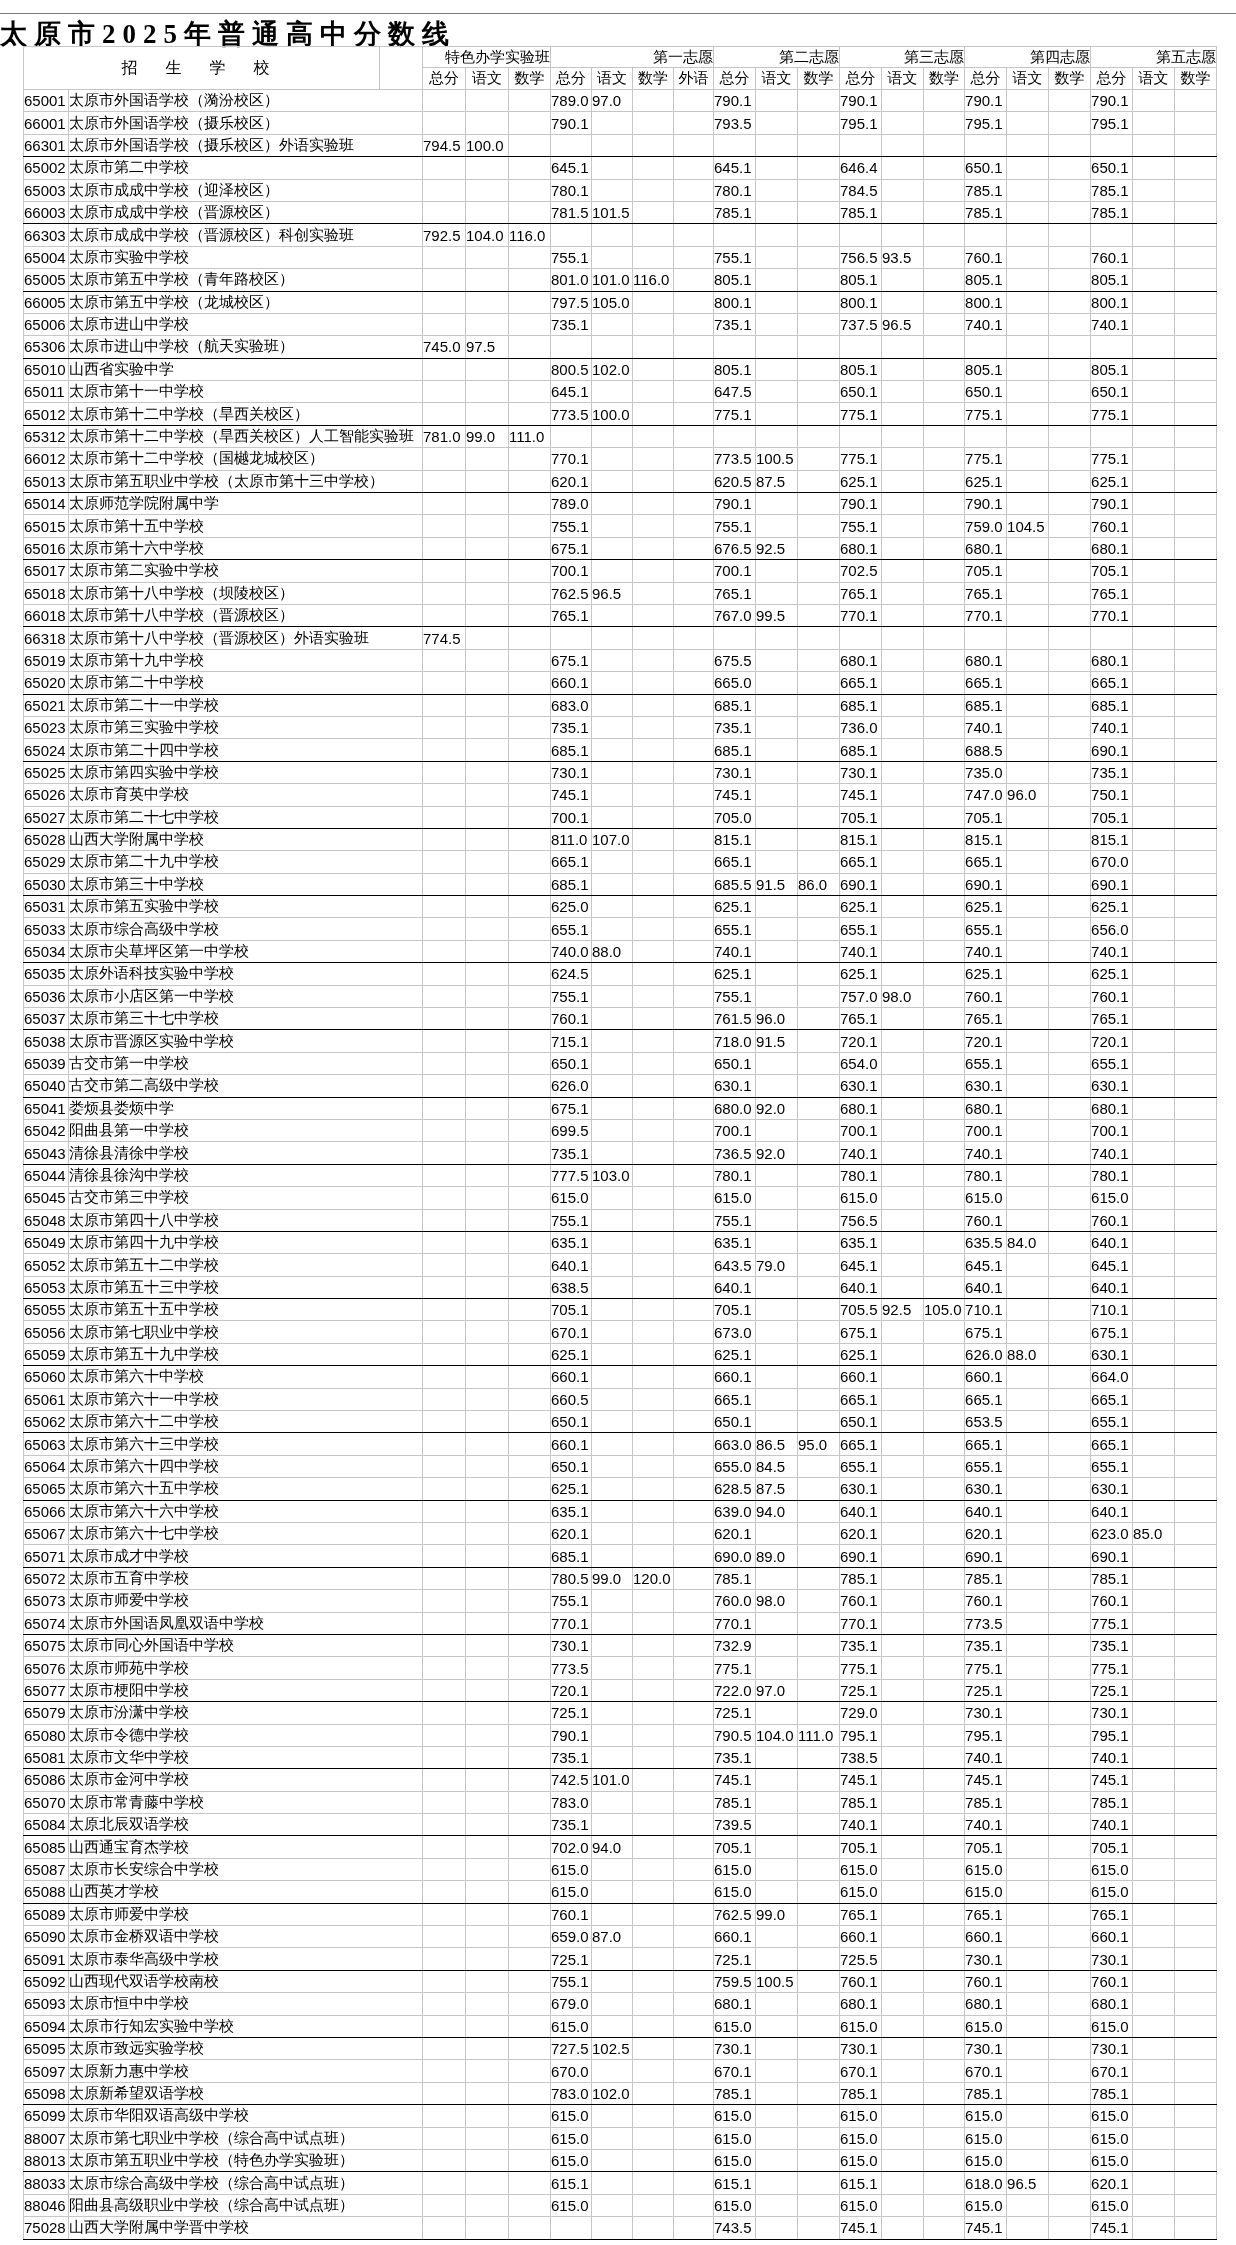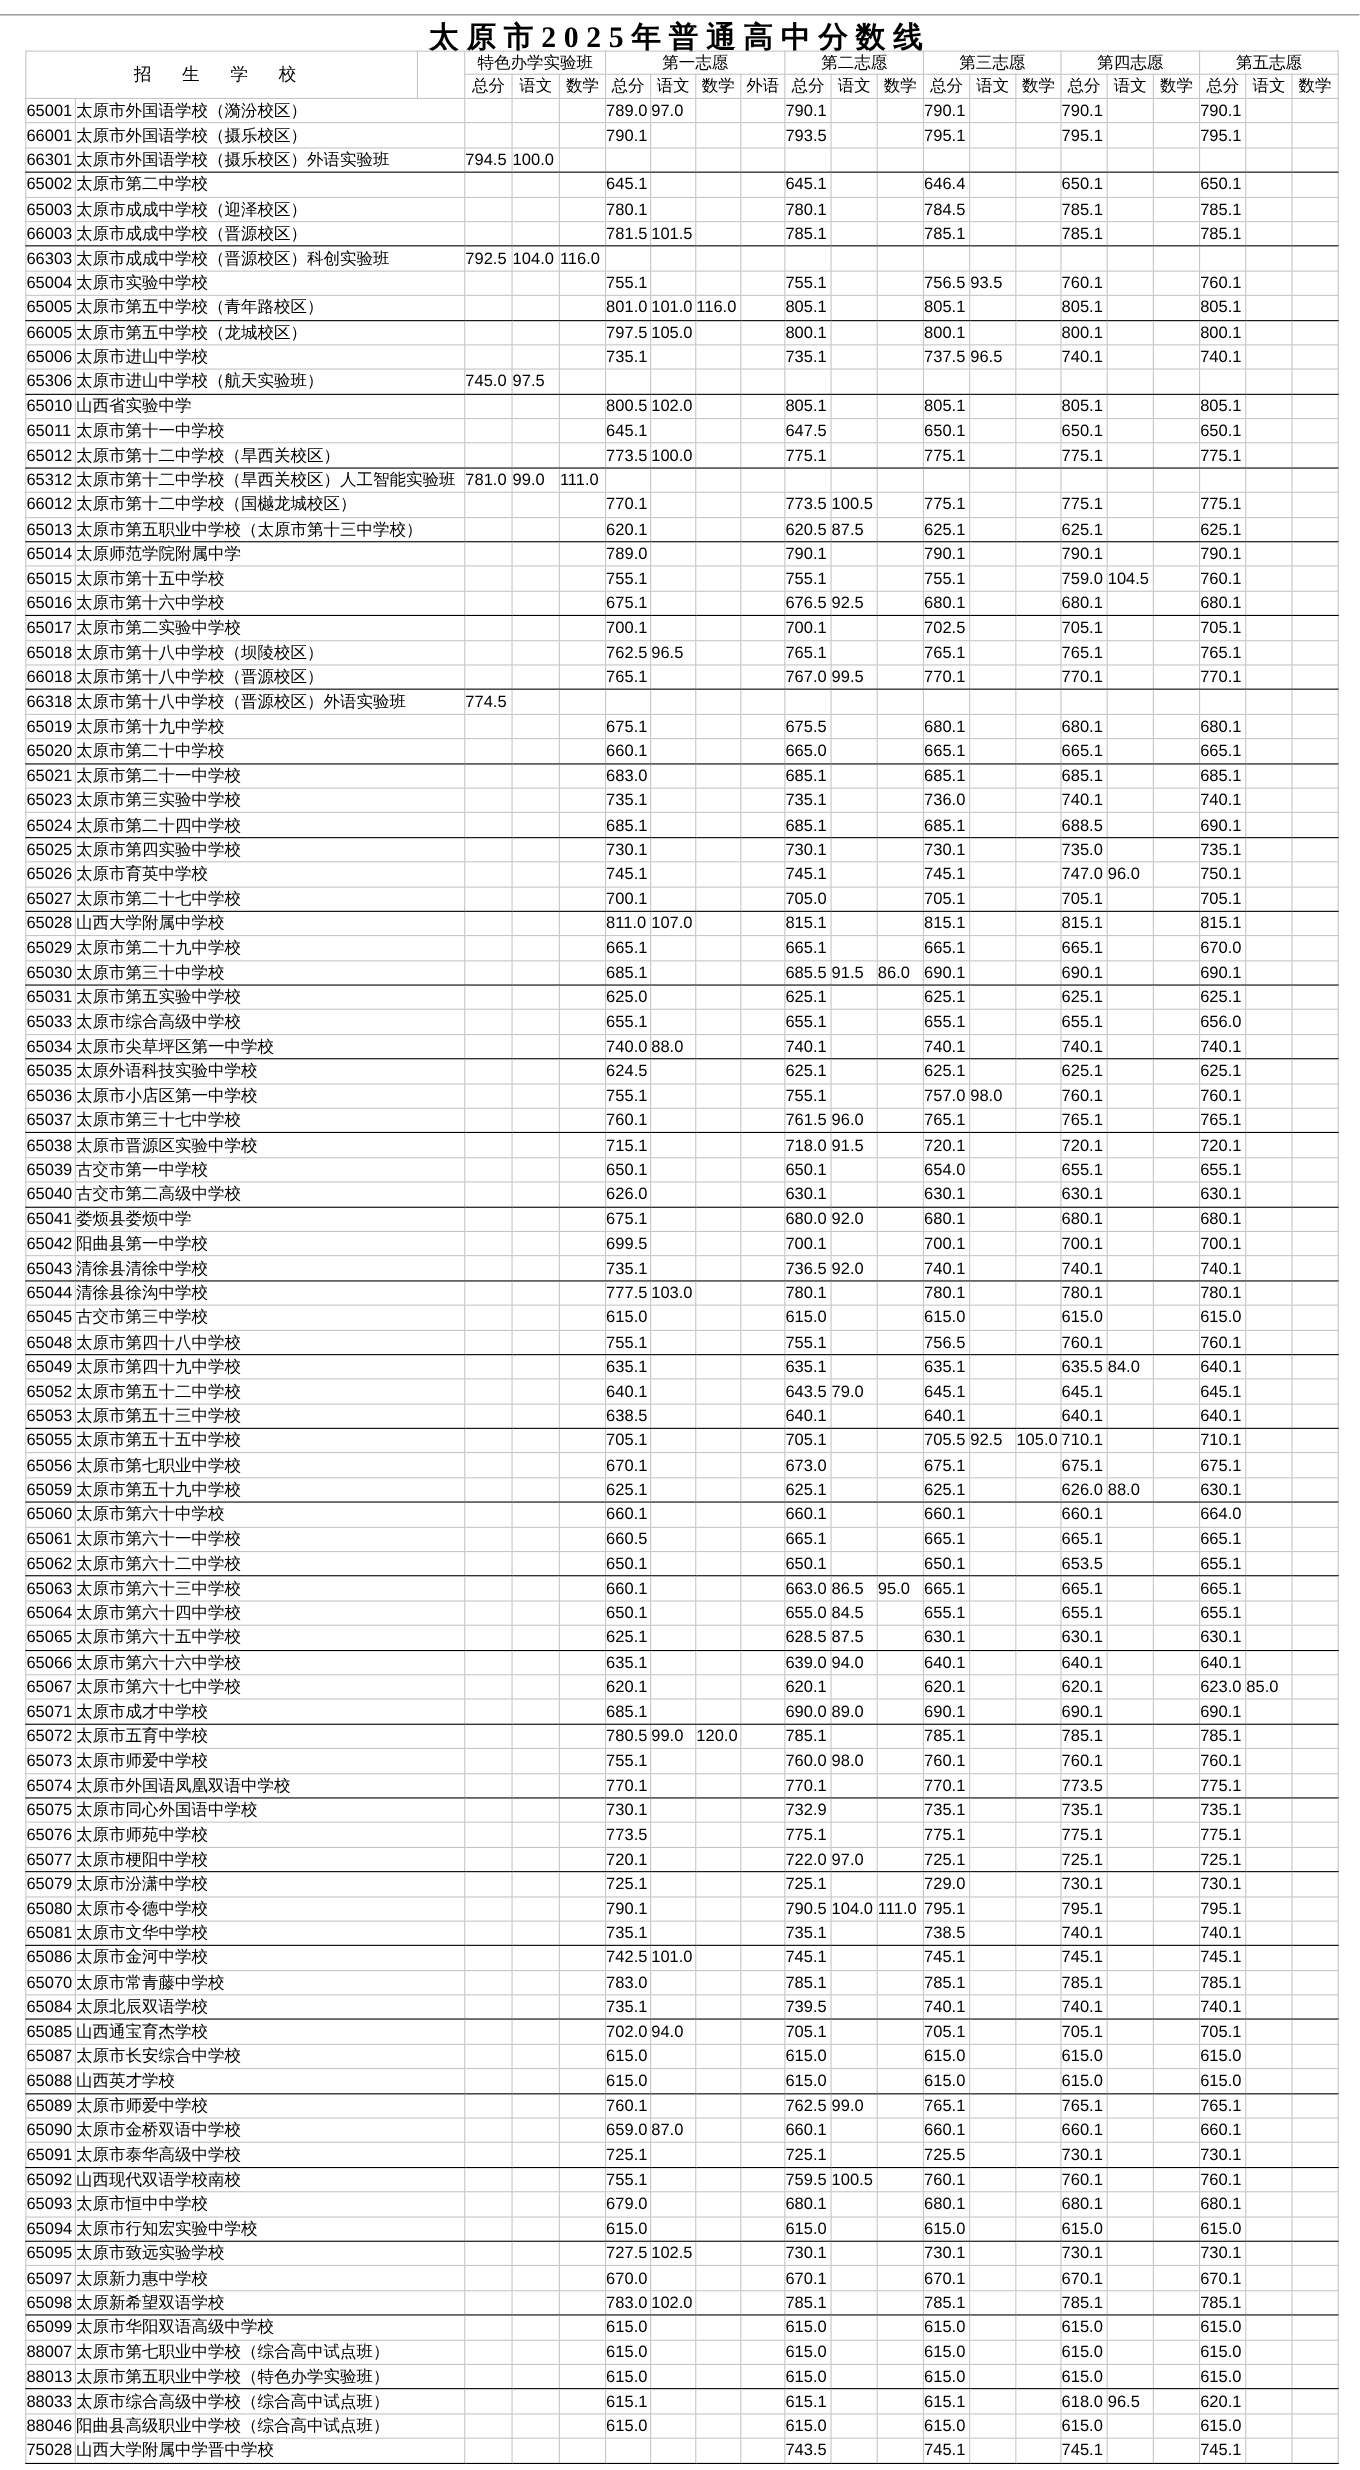--- a/index.html
+++ b/index.html
@@ -1,28 +1,28 @@
 <!DOCTYPE html>
 <html><head>
 <meta charset="utf-8">
 <style>
   html,body{margin:0;padding:0;background:#ffffff;}
   body{width:1236px;height:2245px;position:relative;font-family:"Liberation Serif",serif;color:#000;}
   .top-rule{position:absolute;top:13px;left:0;width:1236px;height:0;border-top:1px solid #777;}
-  .title{position:absolute;top:16px;left:0;width:1236px;text-align:center;
+  .title{position:absolute;top:16px;left:0;width:1236px;text-align:left;
          font-size:27px;font-weight:bold;letter-spacing:7px;white-space:nowrap;}
   table.score{position:absolute;left:23px;top:46px;width:1193px;border-collapse:collapse;table-layout:fixed;}
   table.score th,table.score td{border:1px solid #c6c6c6;padding:0;margin:0;overflow:visible;white-space:nowrap;
          font-weight:normal;vertical-align:middle;}
   
   table.score{border:1px solid #000;}
   th.hschool{border-top:1px solid #000;border-left:1px solid #000;border-bottom:1px solid #000;
          text-align:center;font-size:16px;letter-spacing:12px;}
   th.hspacer{border-top:1px solid #000;border-bottom:1px solid #000;}
-  th.hgroup{border-top:1px solid #000;border-bottom:1px solid #000;text-align:center;font-size:15px;}
+  th.hgroup{border-top:1px solid #000;border-bottom:1px solid #000;text-align:right;font-size:15px;}
   th.hsub{border-bottom:1px solid #000;font-size:15px;height:21px;}
   .bL{border-left:1px solid #000 !important;}
   thead tr{height:21px;}
   tbody tr{height:22.4px;}
   tbody tr.blk td{border-bottom:1px solid #000;}
   td.code{font-family:"Liberation Sans",sans-serif;font-size:15px;padding-left:4px;}
   td.name{font-size:15px;padding-left:5px;}
   td.num{font-family:"Liberation Sans",sans-serif;font-size:15px;padding-left:4px;}
 </style>
 </head>

